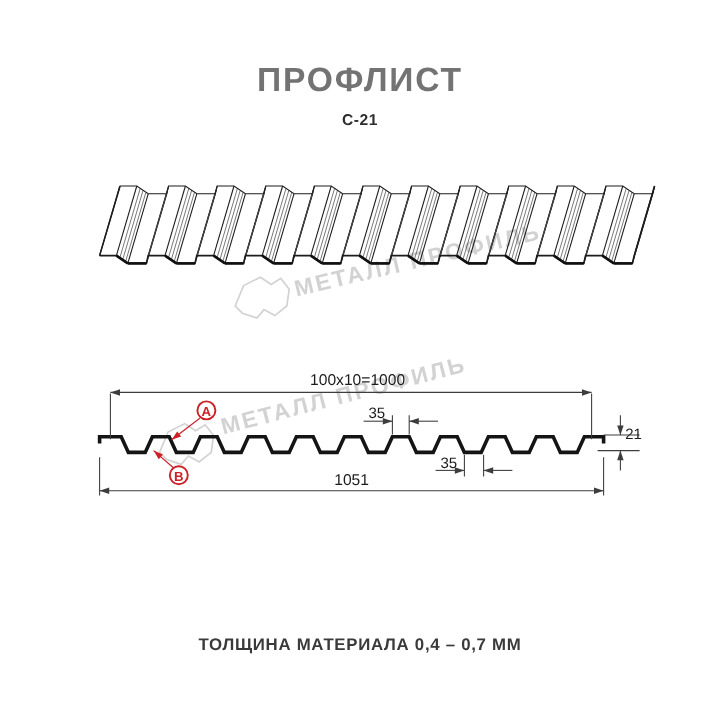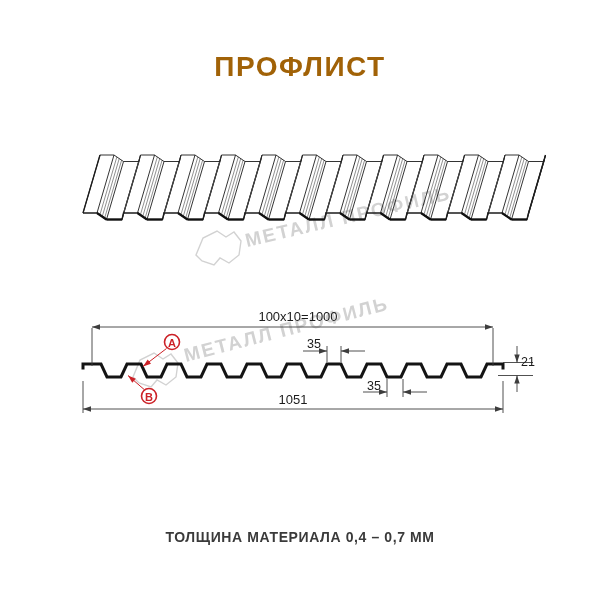--- a/index.html
+++ b/index.html
@@ -1,30 +1,31 @@
 <!DOCTYPE html>
 <html><head>
 <meta charset="utf-8">
 <style>
   html,body{margin:0;padding:0;background:#ffffff;}
   body{width:600px;height:600px;position:relative;overflow:hidden;
        font-family:"Liberation Sans",sans-serif;}
   .hdr{position:absolute;top:51px;left:0;width:100%;text-align:center;}
-  .title{margin:0;font-size:28px;font-weight:800;letter-spacing:1.5px;color:#a16207;}
+  .title{margin:0;font-size:28px;font-weight:800;letter-spacing:1.5px;color:#737373;}
   .subtitle{margin-top:9px;font-size:13px;font-weight:700;letter-spacing:.5px;color:#2d2d2d;}
   .note{position:absolute;top:529px;left:0;width:100%;text-align:center;
         font-size:14px;font-weight:700;letter-spacing:.6px;color:#3a3a3a;}
   #drawing{position:absolute;left:0;top:0;}
   #drawing text{font-family:"Liberation Sans",sans-serif;}
 </style>
 </head>
 <body>
 
 <div class="hdr">
   <h1 class="title">ПРОФЛИСТ</h1>
+  <div class="subtitle">С-21</div>
 </div>
 
 <svg id="drawing" width="600" height="600" viewBox="0 0 600 600">
     <g>
       <g>
         <path d="M83 213L97 213L114 155L100 155Z" fill="#ffffff"></path>
         <path d="M97 213L106.5 219.5L123.5 161.5L114 155Z" fill="#ffffff"></path>
         <path d="M106.5 219.5L122 219.5L139 161.5L123.5 161.5Z" fill="#ffffff"></path>
         <path d="M122 219.5L123.5 213L140.5 155L139 161.5Z" fill="#ffffff"></path>
         <path d="M123.5 213L137.5 213L154.5 155L140.5 155Z" fill="#ffffff"></path>

